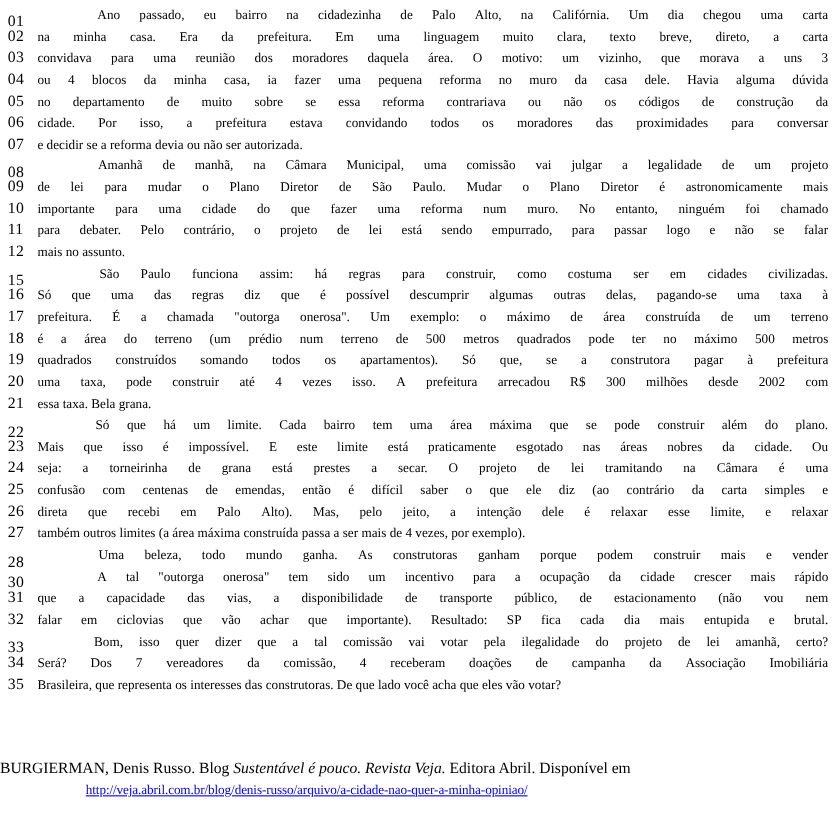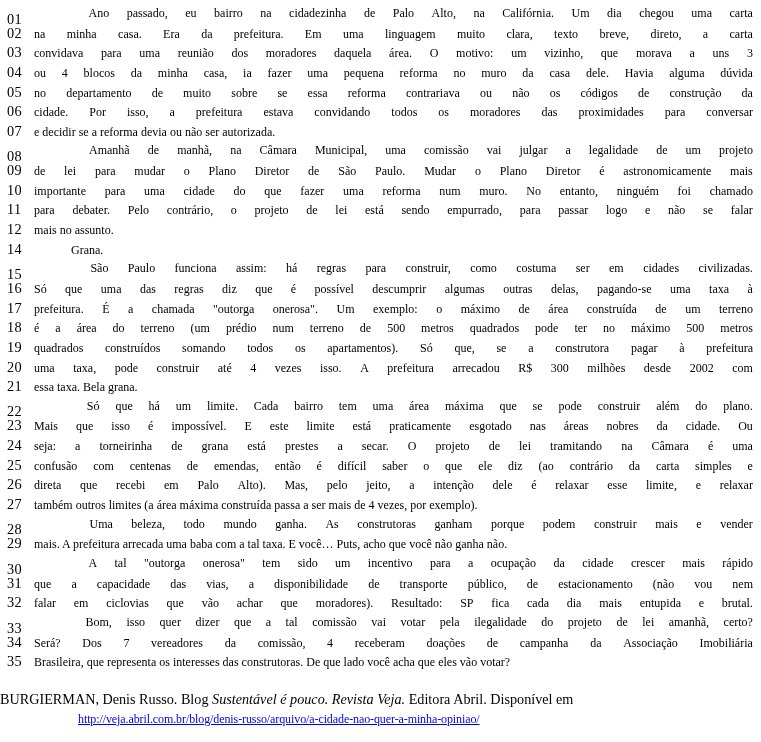--- a/index.html
+++ b/index.html
@@ -311,24 +311,20 @@
           <span class="w">logo</span>
           <span class="w">e</span>
           <span class="w">não</span>
           <span class="w">se</span>
           <span class="w">falar</span>
         </div>
       </div>
       <div class="line">
         <div class="lineno">12</div>
         <div class="linetext last"><span>mais no assunto.</span></div>
-      </div>
-      <div class="line">
-        <div class="lineno">14</div>
-        <div class="linetext last"><span class="indent"></span><span>Grana.</span></div>
       </div>
       <div class="line">
         <div class="lineno">15</div>
         <div class="linetext just">
           <span class="indent"></span>
           <span class="w">São</span>
           <span class="w">Paulo</span>
           <span class="w">funciona</span>
           <span class="w">assim:</span>
           <span class="w">há</span>
@@ -589,24 +585,20 @@
           <span class="w">ganham</span>
           <span class="w">porque</span>
           <span class="w">podem</span>
           <span class="w">construir</span>
           <span class="w">mais</span>
           <span class="w">e</span>
           <span class="w">vender</span>
         </div>
       </div>
       <div class="line">
-        <div class="lineno">29</div>
-        <div class="linetext last"><span>mais. A prefeitura arrecada uma baba com a tal taxa. E você… Puts, acho que você não ganha não.</span></div>
-      </div>
-      <div class="line">
         <div class="lineno">30</div>
         <div class="linetext just">
           <span class="indent"></span>
           <span class="w">A</span>
           <span class="w">tal</span>
           <span class="w">"outorga</span>
           <span class="w">onerosa"</span>
           <span class="w">tem</span>
           <span class="w">sido</span>
           <span class="w">um</span>
@@ -644,21 +636,21 @@
       <div class="line">
         <div class="lineno">32</div>
         <div class="linetext just">
           <span class="w">falar</span>
           <span class="w">em</span>
           <span class="w">ciclovias</span>
           <span class="w">que</span>
           <span class="w">vão</span>
           <span class="w">achar</span>
           <span class="w">que</span>
-          <span class="w">moradores).</span>
+          <span class="w">importante).</span>
           <span class="w">Resultado:</span>
           <span class="w">SP</span>
           <span class="w">fica</span>
           <span class="w">cada</span>
           <span class="w">dia</span>
           <span class="w">mais</span>
           <span class="w">entupida</span>
           <span class="w">e</span>
           <span class="w">brutal.</span>
         </div>

